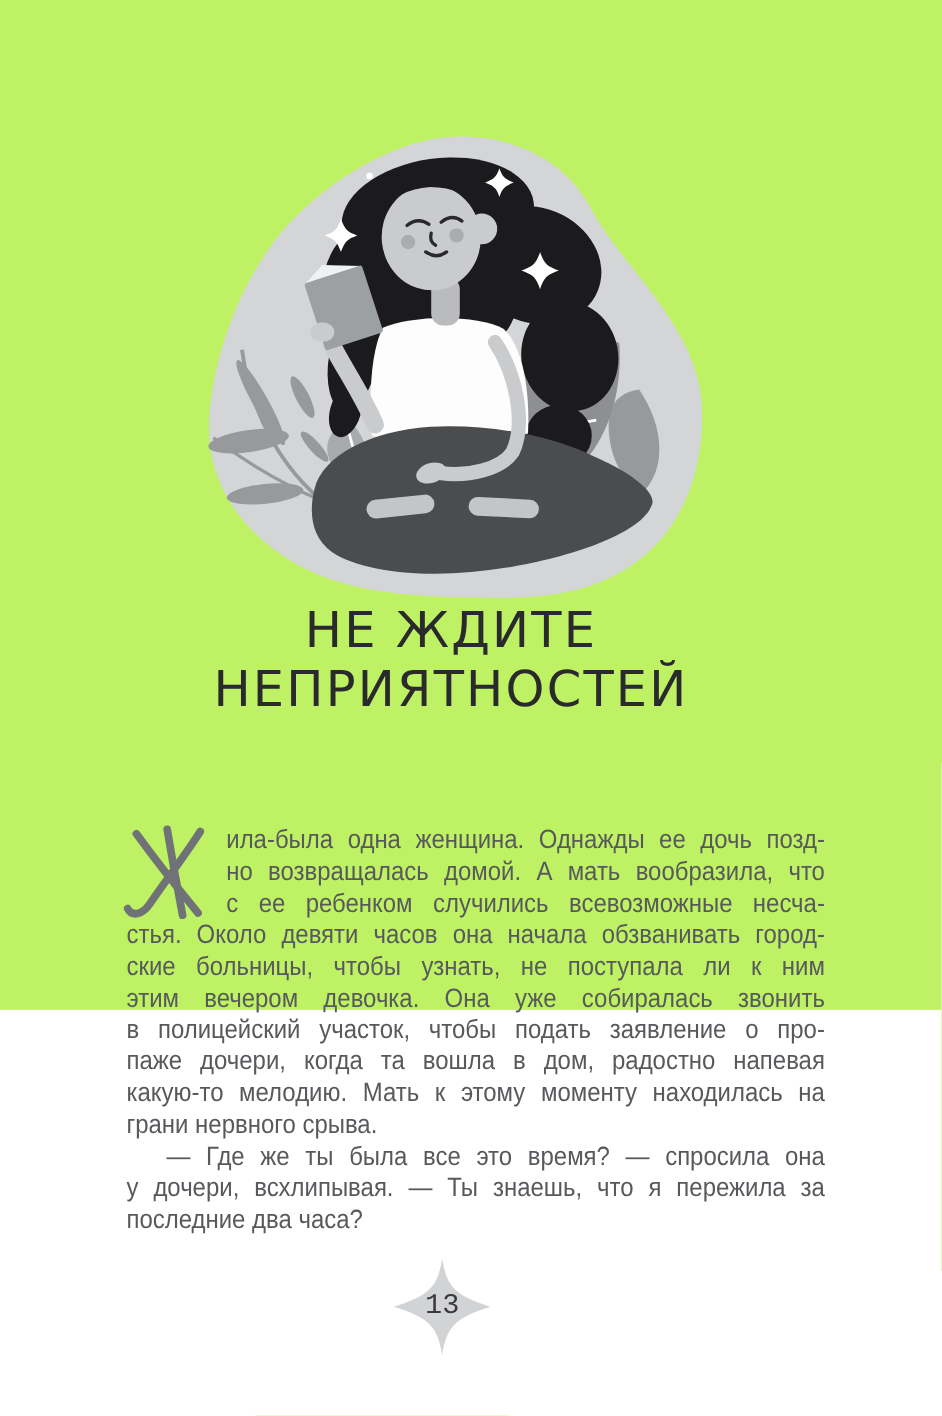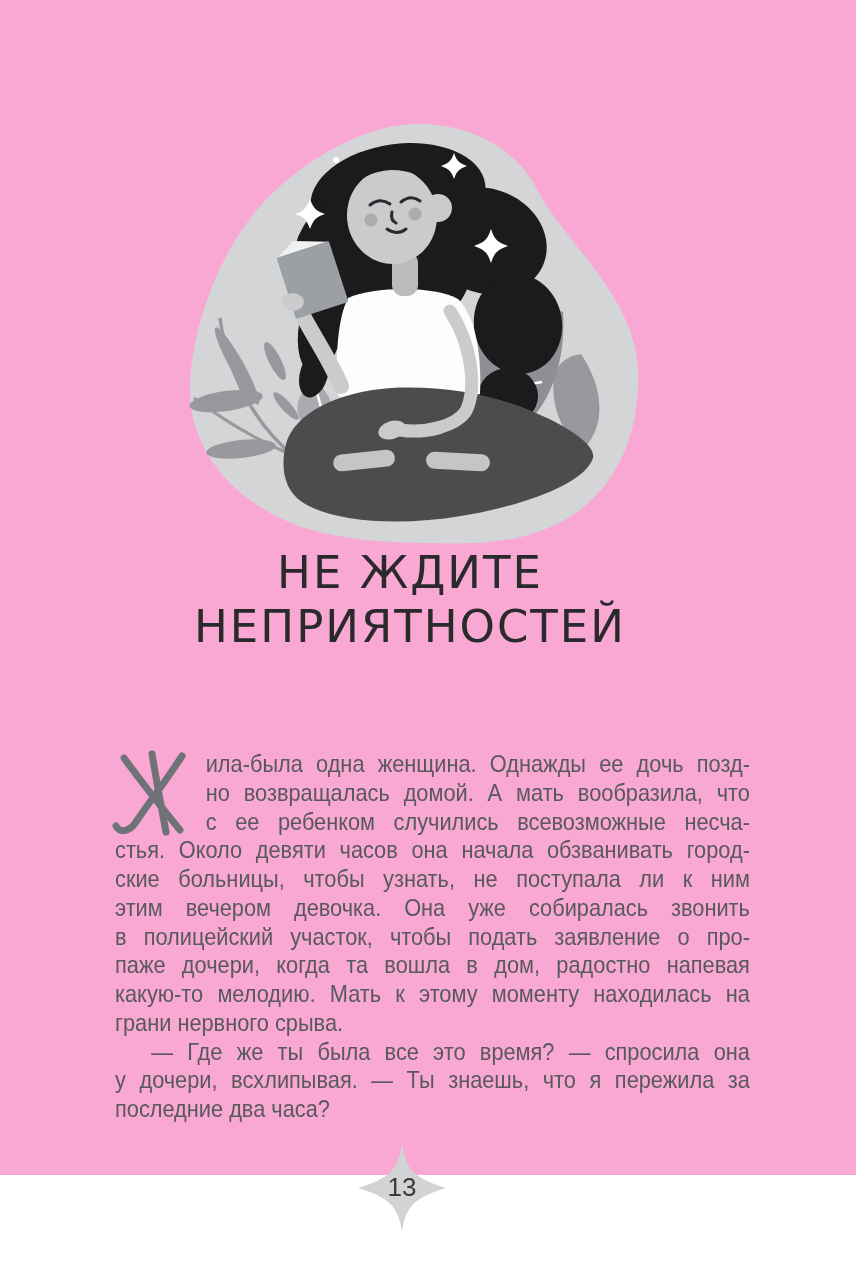--- a/index.html
+++ b/index.html
@@ -1,21 +1,21 @@
 <!DOCTYPE html>
 <html><head>
 <meta charset="utf-8">
 <style>
   html,body{margin:0;padding:0;}
   body{
     width:856px;height:1287px;position:relative;overflow:hidden;
     background:#ffffff;
     font-family:"Liberation Sans",sans-serif;
   }
-  .page{position:absolute;left:0;top:0;width:856px;height:1175px;background:#f9a8d4;}
+  .page{position:absolute;left:0;top:0;width:856px;height:918px;background:#bef264;}
 
   
   .illustration{position:absolute;left:186px;top:96px;width:460px;height:450px;}
 
   
   .chapter-title{
     position:absolute;left:0;top:546px;width:856px;
     text-align:center;color:#2a2a2c;
     font-family:"DejaVu Sans",sans-serif;
     font-size:45px;line-height:54px;letter-spacing:2px;font-weight:400;
@@ -39,21 +39,21 @@
   .cap-indent{padding-left:100px;}
   .para-indent{padding-left:40px;}
   .para-end{text-align-last:left;}
 
   
   .page-star{position:absolute;left:356px;top:1142px;width:92px;height:92px;}
   .page-star svg{position:absolute;left:0;top:0;}
   .page-num{
     position:absolute;left:0;top:0;width:92px;height:92px;
     display:flex;align-items:center;justify-content:center;
-    font-family:Liberation Sans, sans-serif;font-size:26px;color:#3a3a3c;
+    font-family:Liberation Mono, monospace;font-size:26px;color:#3a3a3c;
     padding-bottom:2px;box-sizing:border-box;
   }
 </style>
 </head>
 <body>
 
 <div class="page">
 
   <svg class="illustration" viewBox="0 0 460 450" aria-hidden="true">
     <path d="M232 28 C285 28 330 52 352 95 C378 145 448 200 452 272 C455 335 432 392 382 422 C335 450 285 448 238 447 C182 446 128 441 86 418 C38 392 4 348 4 294 C4 240 28 172 60 128 C94 80 168 28 232 28 Z" fill="#d4d5d7"></path>

